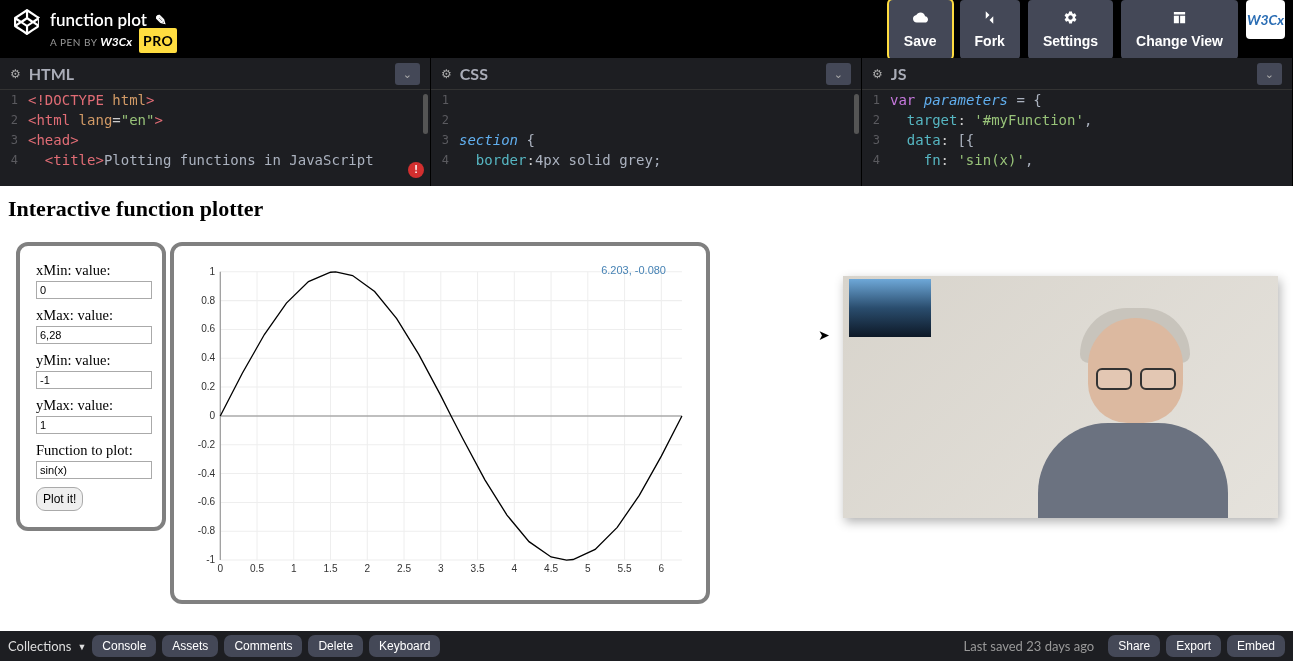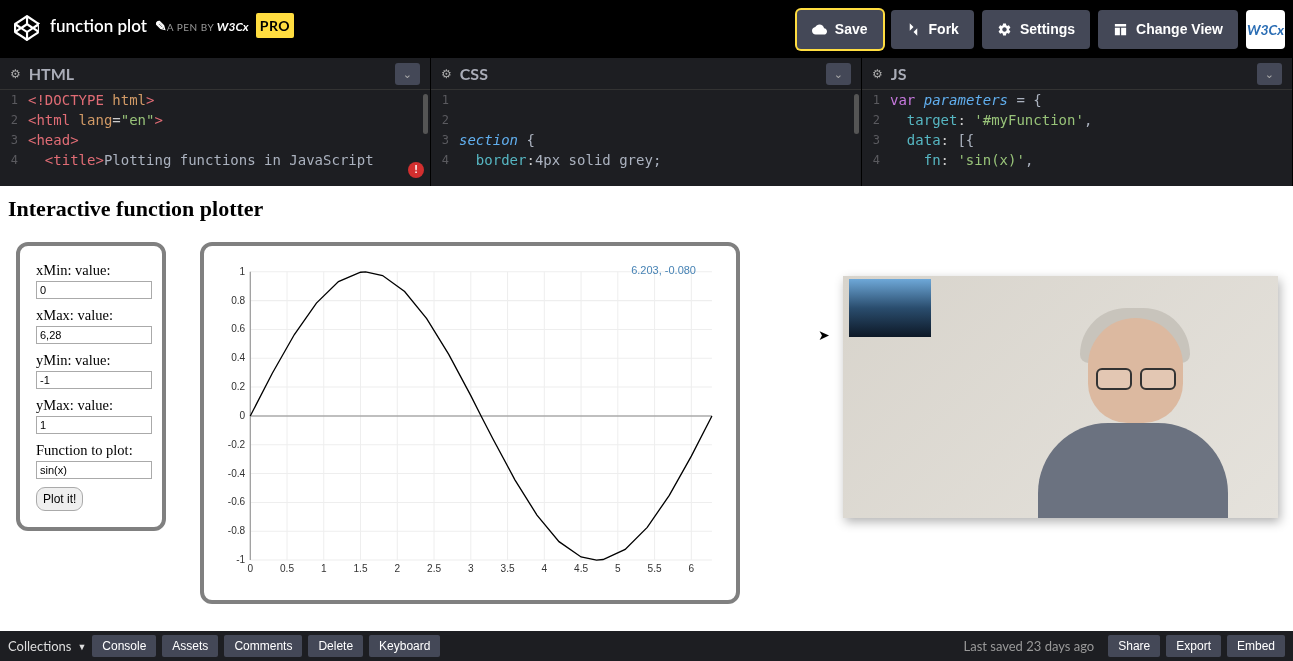--- a/index.html
+++ b/index.html
@@ -15,40 +15,41 @@
 }
 .top-header {
   background: #000;
   display: flex;
   align-items: center;
   padding: 8px 8px 8px 14px;
   height: 58px;
 }
 .logo-area { display: flex; align-items: flex-start; gap: 10px; }
 .codepen-logo svg { width: 26px; height: 26px; fill: #fff; }
-.title-block { display: flex; flex-direction: row; }
+.title-block { display: flex; flex-direction: column; }
 .pen-title { font-size: 17px; color: #fff; font-weight: 600; display: flex; align-items: center; gap: 8px; }
 .pencil-icon { font-size: 14px; color: #fff; }
 .byline { font-size: 10px; color: #999; text-transform: uppercase; letter-spacing: 0.5px; margin-top: 2px; }
 .byline .author { color: #fff; font-weight: bold; font-style: italic; font-size: 12px; text-transform: none; letter-spacing: 0; }
 .pro-badge { background: #ffdd40; color: #000; font-size: 14px; font-weight: bold; padding: 4px 4px; border-radius: 2px; margin-left: 4px; }
 .header-spacer { flex: 1; }
 .header-actions { display: flex; gap: 8px; }
 .header-btn {
   background: #444857;
   color: #fff;
   border: none;
   padding: 10px 15px;
   border-radius: 4px;
   font-size: 14px;
   font-weight: 600;
   display: flex;
   gap: 8px;
   align-items: center;
   cursor: pointer;
+  flex-direction: column;
 }
 .header-btn.save { background: #444857; box-shadow: 0 0 0 2px #ffdd40; }
 .header-btn svg { width: 15px; height: 15px; fill: #fff; }
 .avatar-img { width: 39px; height: 39px; background: #fff; border-radius: 4px; display: flex; align-items: center; justify-content: center; color: #2a6db4; font-weight: bold; font-size: 14px; font-style: italic; }
 
 .editors-row { display: flex; height: 128px; background: #1d1e22; gap: 0; }
 .editor-pane { flex: 1; display: flex; flex-direction: column; border-right: 1px solid #000; min-width: 0; }
 .editor-header {
   background: #1d1e22;
   display: flex;
@@ -80,21 +81,21 @@
 .code-content .kw { color: #c678dd; }
 .code-content .ident { color: #61afef; font-style: italic; }
 .code-content .prop { color: #56b6c2; }
 .code-content .txt { color: #abb2bf; }
 .error-badge { position: absolute; right: 6px; bottom: 8px; width: 16px; height: 16px; background: #d32f2f; border-radius: 50%; color: #fff; text-align: center; font-size: 11px; line-height: 16px; font-weight: bold; }
 .mini-scrollbar { position: absolute; top: 4px; right: 2px; width: 5px; height: 40px; background: #555; border-radius: 3px; }
 
 .preview-pane { flex: 1; background: #ffffff; color: #000; overflow: hidden; position: relative; }
 .preview-content { padding: 10px 8px; font-family: "Times New Roman", serif; }
 .preview-content h2 { font-size: 22px; font-weight: bold; margin-bottom: 20px; }
-.preview-layout { display: flex; gap: 34px; align-items: flex-start; margin-top: 20px; }
+.preview-layout { display: flex; gap: 4px; align-items: flex-start; margin-top: 20px; }
 .controls-box {
   border: 4px solid #808080;
   border-radius: 12px;
   padding: 16px;
   width: 150px;
   font-size: 14px;
   margin-left: 8px;
 }
 .control-group { margin-bottom: 8px; }
 .control-label { display: block; margin-bottom: 2px; font-size: 14.5px; }
@@ -140,21 +141,21 @@
 .bottom-bar {
   background: #1d1e22;
   height: 30px;
   display: flex;
   align-items: center;
   padding: 0 8px;
   font-size: 13px;
   gap: 6px;
   color: #ddd;
 }
-.bottom-btn { background: #444857; color: #fff; border: none; padding: 4px 10px; border-radius: 2px; font-size: 12px; cursor: pointer; }
+.bottom-btn { background: #444857; color: #fff; border: none; padding: 4px 10px; border-radius: 7px; font-size: 12px; cursor: pointer; }
 .bottom-collections { display: flex; align-items: center; gap: 6px; }
 .collections-caret { font-size: 9px; }
 .bottom-spacer { flex: 1; }
 .last-saved { color: #999; font-size: 13px; margin-right: 8px; }
 
 .cursor-ptr { position: absolute; left: 818px; top: 140px; font-size: 14px; color: #000; pointer-events: none; }
 </style>
 </head>
 <body>
 

